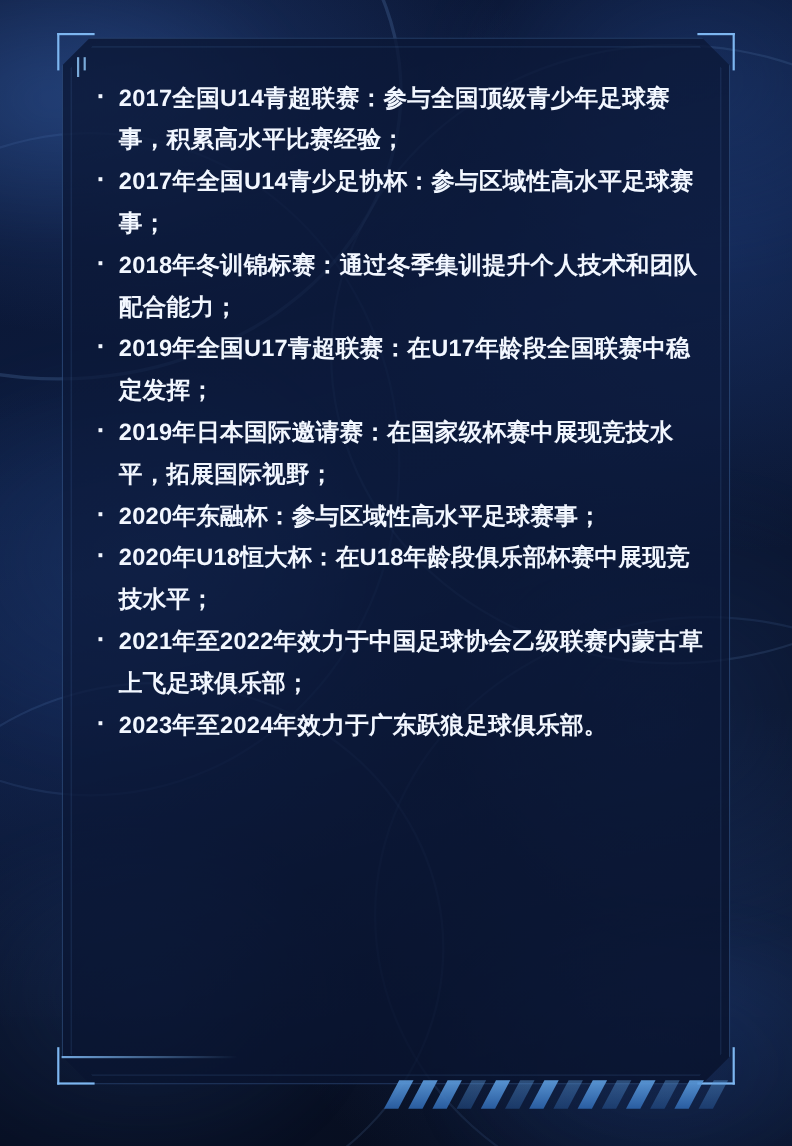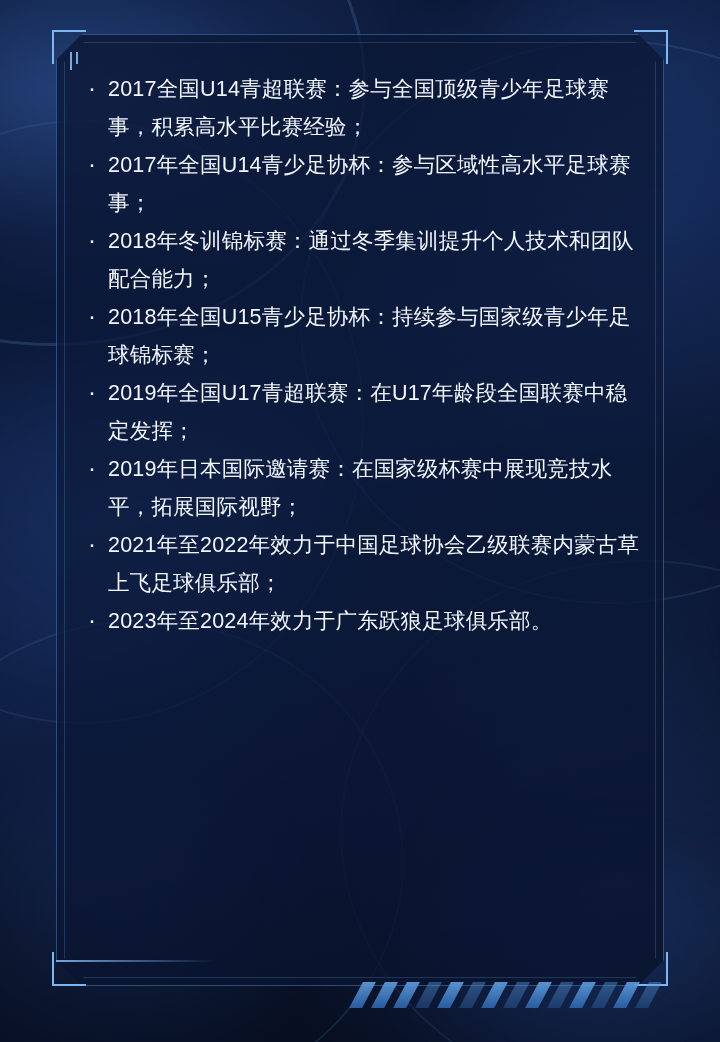--- a/index.html
+++ b/index.html
@@ -156,20 +156,21 @@
   }
 
   
   .content {
     position: absolute;
     left: 86px;
     top: 70px;
     width: 556px;
     height: 890px;
     overflow: hidden;
+    font-weight: bold;
   }
   .item {
     display: block;
     color: #f2f7ff;
     font-size: 21.5px;
     line-height: 38px;
     letter-spacing: 0.2px;
     text-indent: 0;
     margin: 0 0 0 0;
     padding-left: 22px;
@@ -243,20 +244,21 @@
     <i style="left:220px;"></i>
     <i style="left:242px;" class="dim"></i>
     <i style="left:264px;"></i>
     <i style="left:286px;" class="dim"></i>
   </div>
 
   <div class="content">
     <div class="item">2017全国U14青超联赛：参与全国顶级青少年足球赛事，积累高水平比赛经验；</div>
     <div class="item">2017年全国U14青少足协杯：参与区域性高水平足球赛事；</div>
     <div class="item">2018年冬训锦标赛：通过冬季集训提升个人技术和团队配合能力；</div>
-    <div class="item">2018年全国U15青少足协杯：持续参与国家级青少年足球锦标赛；</div>
     <div class="item">2019年全国U17青超联赛：在U17年龄段全国联赛中稳定发挥；</div>
     <div class="item">2019年日本国际邀请赛：在国家级杯赛中展现竞技水平，拓展国际视野；</div>
+    <div class="item">2020年东融杯：参与区域性高水平足球赛事；</div>
+    <div class="item">2020年U18恒大杯：在U18年龄段俱乐部杯赛中展现竞技水平；</div>
     <div class="item">2021年至2022年效力于中国足球协会乙级联赛内蒙古草上飞足球俱乐部；</div>
     <div class="item">2023年至2024年效力于广东跃狼足球俱乐部。</div>
   </div>
 
 </div>
 
 </body></html>

